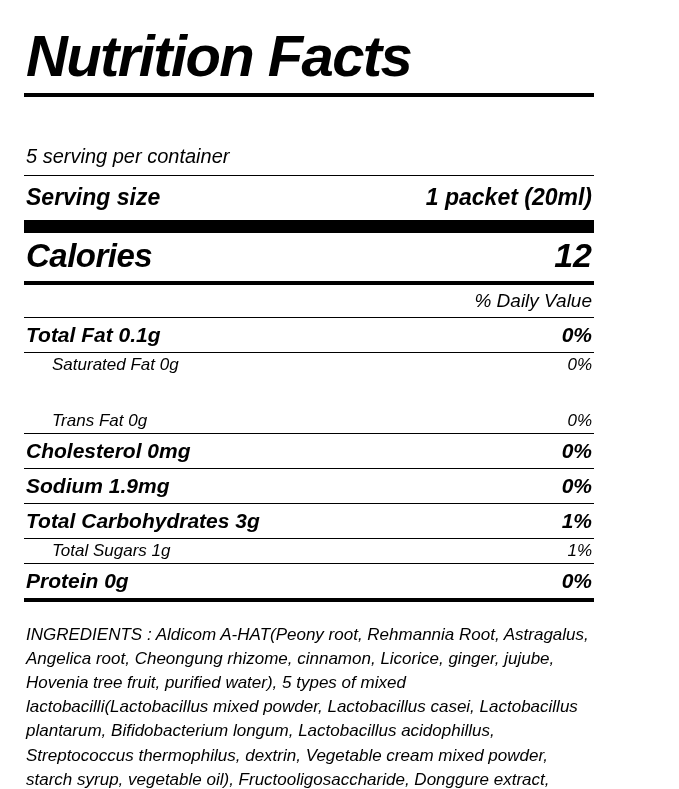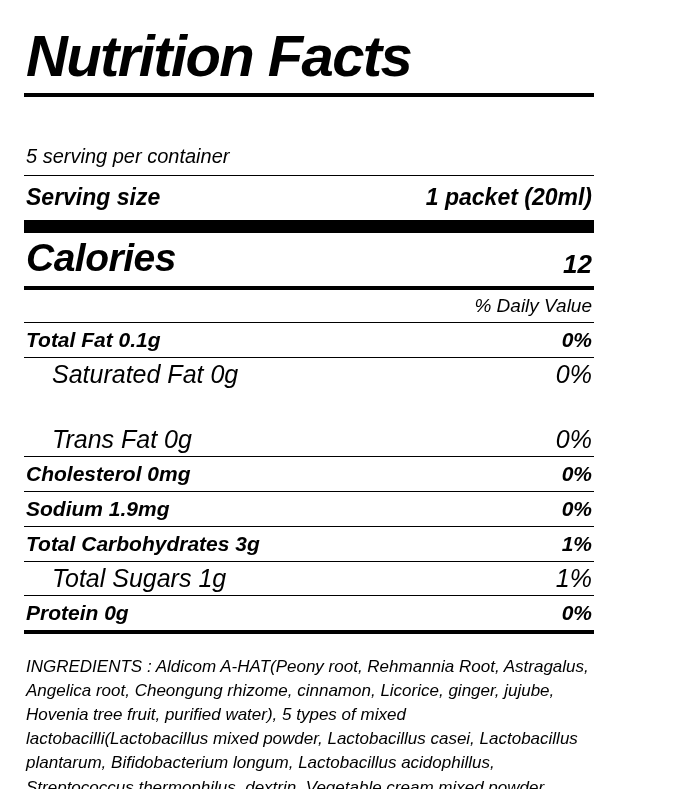--- a/index.html
+++ b/index.html
@@ -60,45 +60,45 @@
     font-size: 18px;
     padding: 6px 2px 5px 2px;
   }
   .calories-row {
     display: flex;
     justify-content: space-between;
     align-items: flex-end;
     padding: 3px 2px 6px 2px;
   }
   .calories-label {
-    font-size: 39px;
+    font-size: 33px;
     font-weight: bold;
     letter-spacing: -0.5px;
   }
   .calories-value {
-    font-size: 26px;
+    font-size: 34px;
     font-weight: bold;
   }
   .dv-header {
     text-align: right;
     font-size: 19px;
     padding: 5px 2px 5px 0;
   }
   .nut-row {
     display: flex;
     justify-content: space-between;
     align-items: flex-start;
     padding: 5px 2px 5px 2px;
     font-size: 21px;
     font-weight: bold;
   }
   .nut-row.sub {
     font-weight: normal;
     padding: 2px 2px 2px 2px;
-    font-size: 25px;
+    font-size: 17px;
   }
   .nut-row.sub .nut-name {
     padding-left: 26px;
   }
   .nut-row.sub .nut-dv {
     font-weight: normal;
   }
   .nut-dv {
     font-weight: bold;
   }

